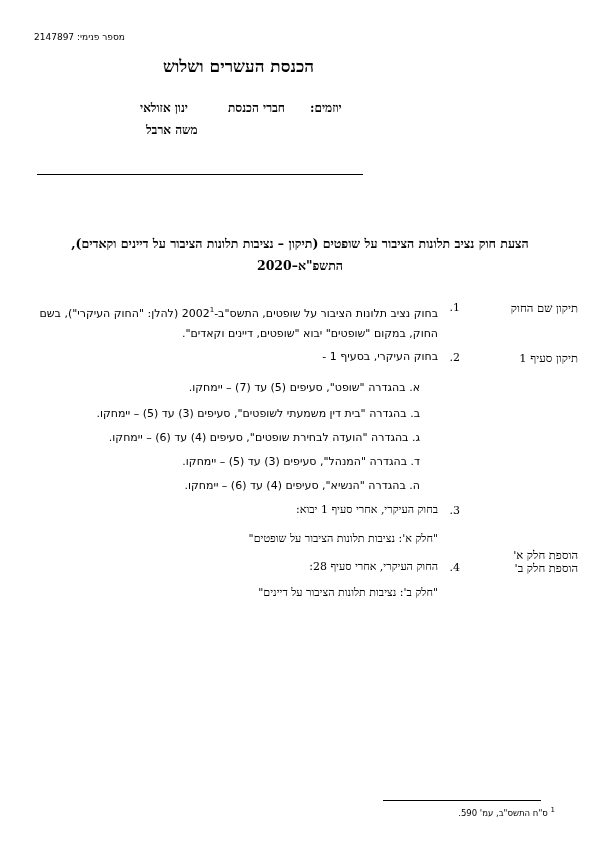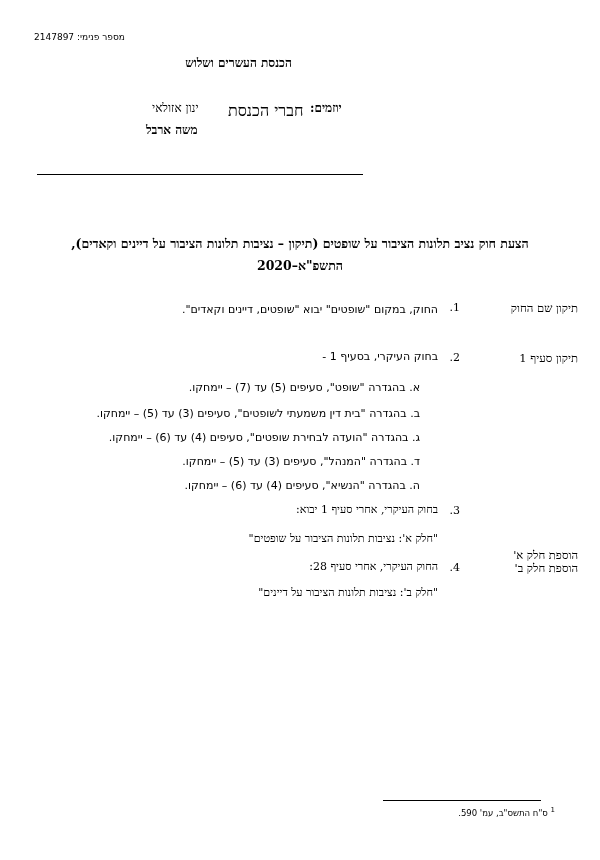--- a/index.html
+++ b/index.html
@@ -6,25 +6,25 @@
   body {
     width: 600px; height: 860px; position: relative; overflow: hidden;
     font-family: "DejaVu Serif", "Liberation Serif", serif;
     color: #000;
   }
   .abs { position: absolute; }
   .rtl { direction: rtl; unicode-bidi: embed; }
   .sans { font-family: "DejaVu Sans", "Liberation Sans", sans-serif; }
 
   .internal-number { left: 34px; top: 32px; font-size: 9px; }
-  .knesset-title { left: 0; width: 477px; top: 56px; text-align: center; font-size: 12px; font-weight: bold; }
+  .knesset-title { left: 0; width: 477px; top: 56px; text-align: center; font-size: 17px; font-weight: bold; }
 
   .initiators-label { left: 310px; top: 101px; font-size: 12px; font-weight: bold; }
-  .initiators-group { left: 228px; top: 101px; font-size: 16px; font-weight: normal; }
-  .initiator-1 { left: 152px; top: 101px; font-size: 12px; font-weight: normal; }
+  .initiators-group { left: 228px; top: 101px; font-size: 12px; font-weight: bold; }
+  .initiator-1 { left: 140px; top: 101px; font-size: 12px; font-weight: bold; }
   .initiator-2 { left: 146px; top: 123px; font-size: 12px; font-weight: bold; }
 
   .separator { left: 37px; top: 174px; width: 326px; height: 1px; background: #000; }
 
   .bill-title { left: 40px; width: 520px; top: 233px; text-align: center; font-size: 12.5px; font-weight: bold; line-height: 22px; }
 
   .s-heading { left: 498px; width: 80px; text-align: right; font-size: 11.5px; }
   .s-num { width: 20px; text-align: right; font-size: 11px; }
 
   .sub-item { font-size: 11px; text-align: right; }
@@ -51,20 +51,21 @@
 <div class="abs separator"></div>
 
 <div class="abs bill-title rtl">
   <div>הצעת חוק נציב תלונות הציבור על שופטים (תיקון – נציבות תלונות הציבור על דיינים וקאדים),</div>
   <div>התשפ"א–2020</div>
 </div>
 
 <div class="abs s-heading rtl" style="top:301px;">תיקון שם החוק</div>
 <div class="abs s-num" style="left:440px; top:301px;">.1</div>
 <div class="abs sans rtl" style="right:162px; top:300px; width:410px; text-align:right; font-size:11px; line-height:20px;">
+  <div><span>בחוק נציב תלונות הציבור על שופטים, התשס"ב-2002</span><sup>1</sup><span> (להלן: "החוק העיקרי"), בשם</span></div>
   <div>החוק, במקום "שופטים" יבוא "שופטים, דיינים וקאדים".</div>
 </div>
 
 <div class="abs s-heading rtl" style="top:351px;">תיקון סעיף 1</div>
 <div class="abs s-num" style="left:440px; top:351px;">.2</div>
 <div class="abs sans rtl" style="right:162px; top:350px; width:300px; text-align:right; font-size:11px;">בחוק העיקרי, בסעיף 1 -</div>
 
 <div class="abs sans rtl sub-item" style="right:180px; top:381px; width:380px;">א. בהגדרה "שופט", סעיפים (5) עד (7) – יימחקו.</div>
 <div class="abs sans rtl sub-item" style="right:180px; top:407px; width:380px;">ב. בהגדרה "בית דין משמעתי לשופטים", סעיפים (3) עד (5) – יימחקו.</div>
 <div class="abs sans rtl sub-item" style="right:180px; top:431px; width:380px;">ג. בהגדרה "הועדה לבחירת שופטים", סעיפים (4) עד (6) – יימחקו.</div>

